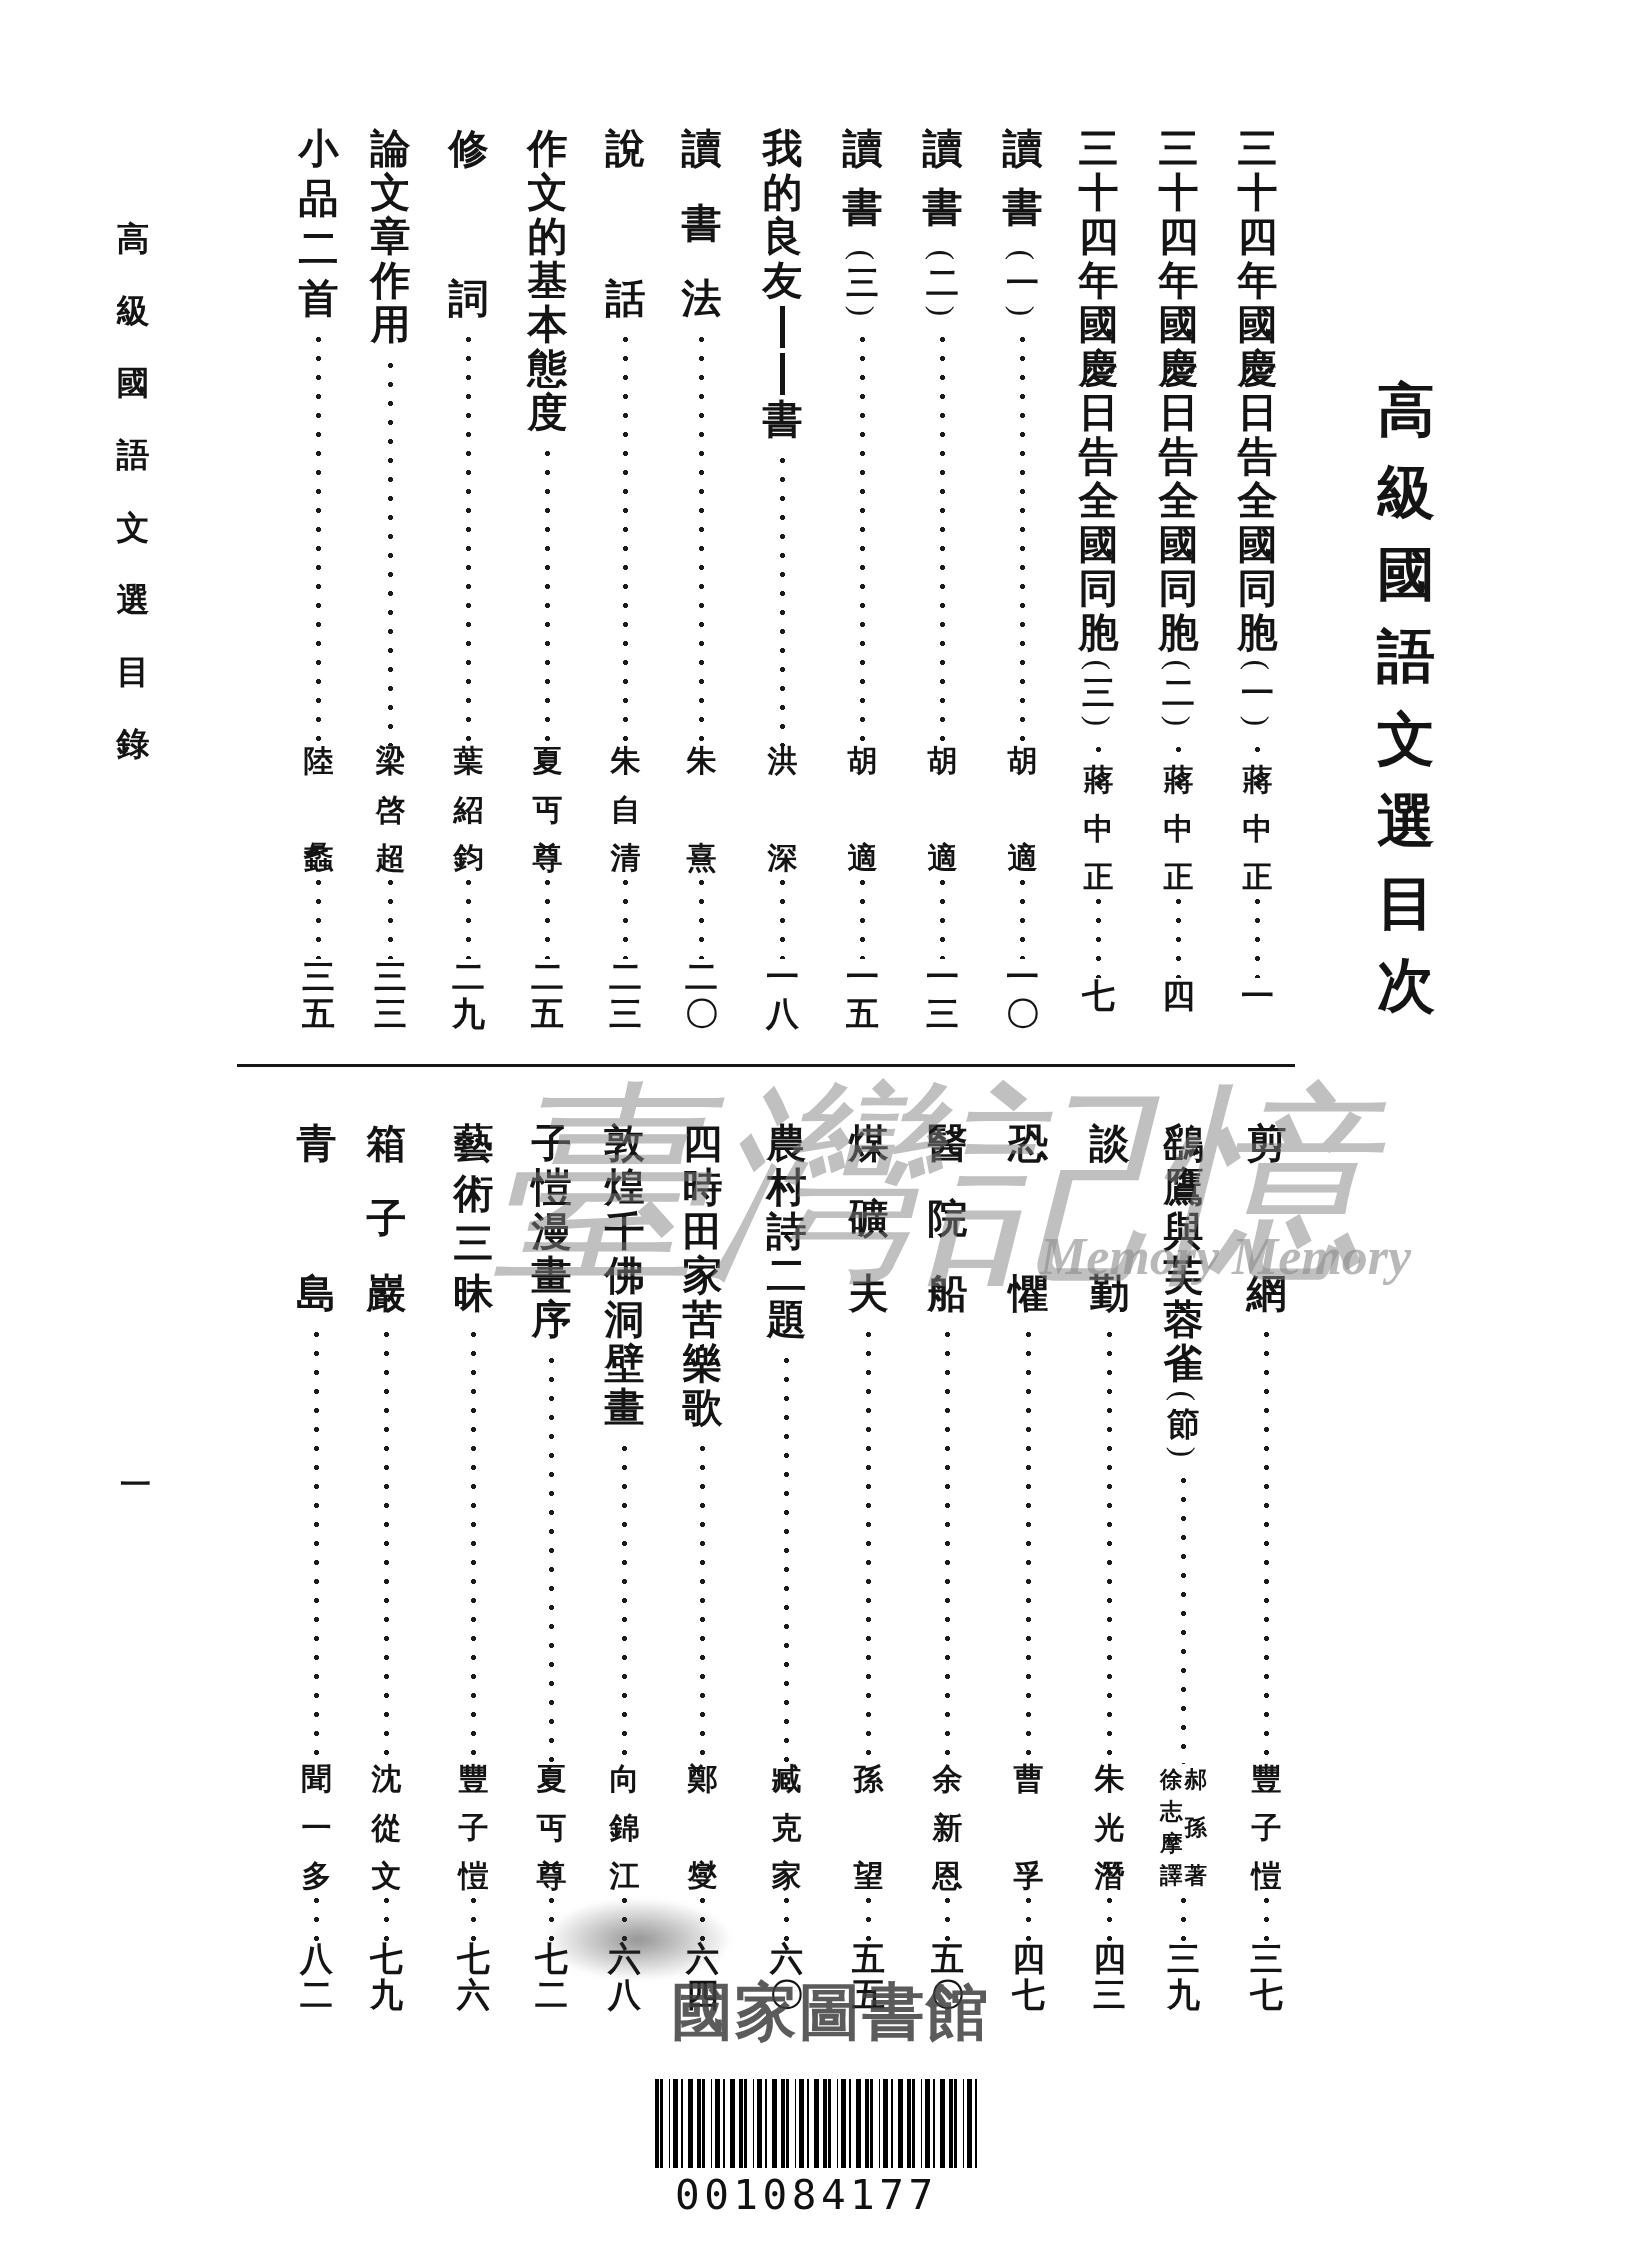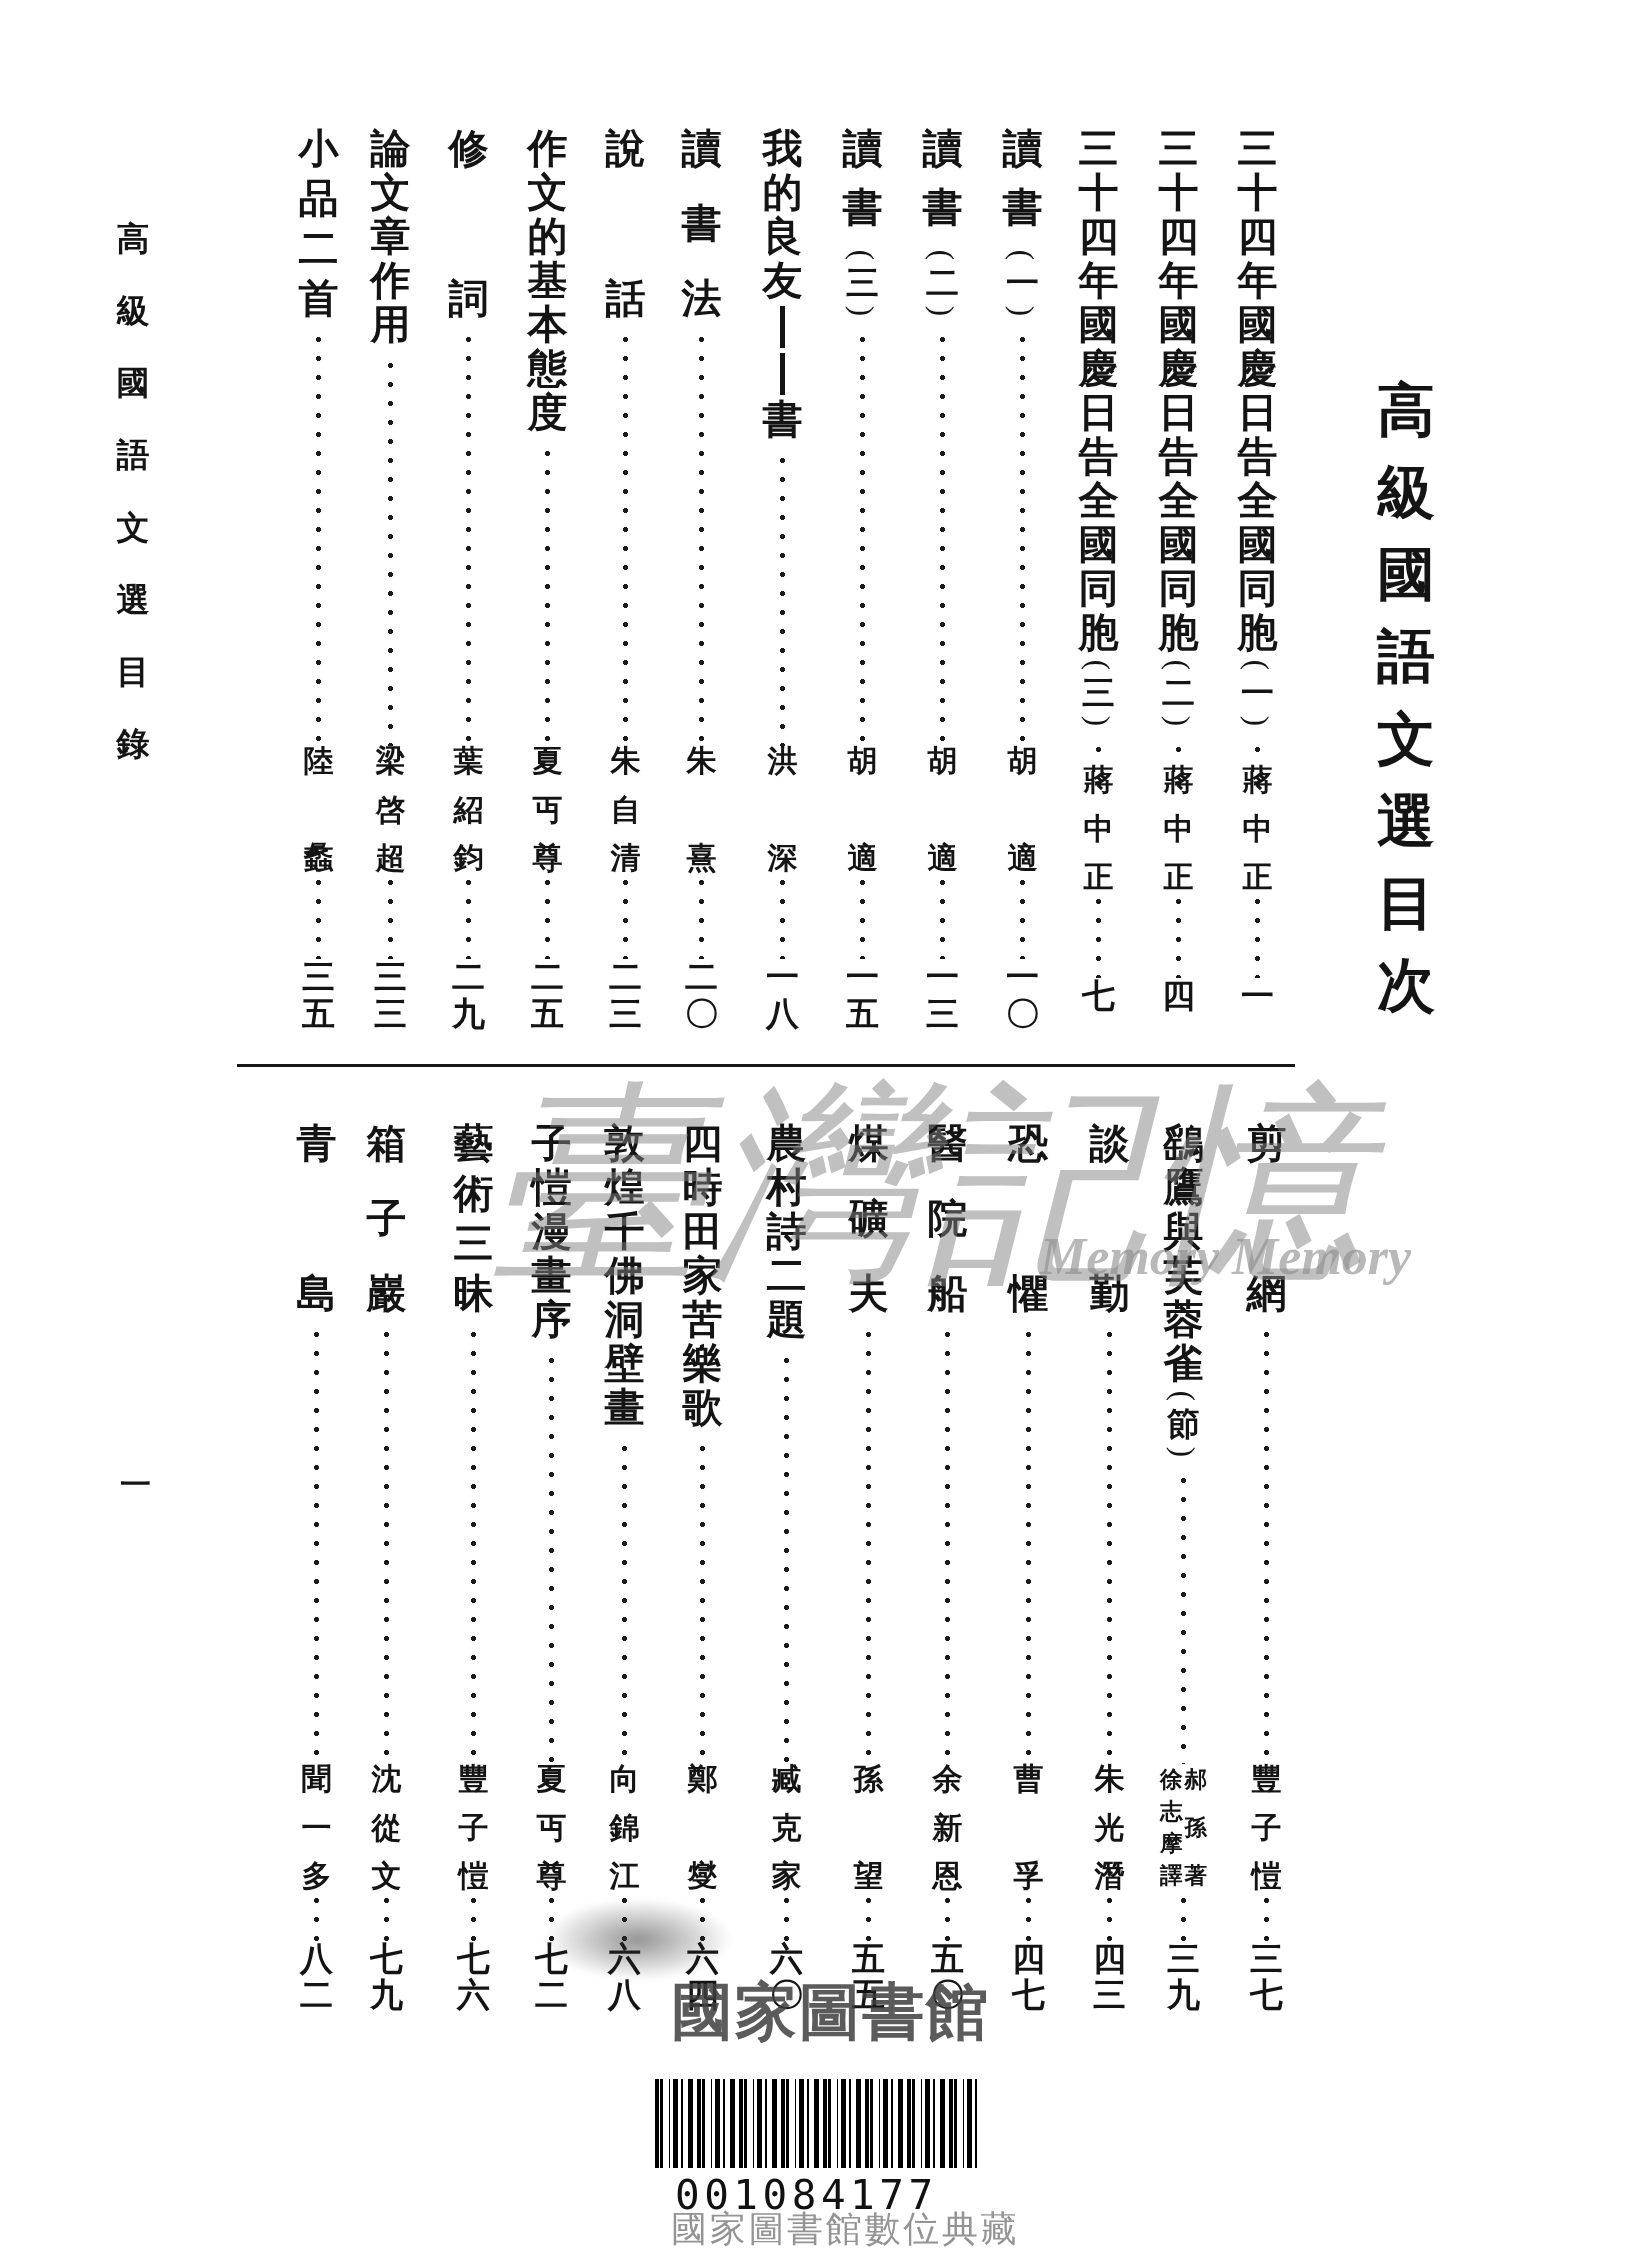--- a/index.html
+++ b/index.html
@@ -651,15 +651,14 @@
       <span>國</span>
       <span>家</span>
       <span>圖</span>
       <span>書</span>
       <span>館</span>
     </div>
 
   <div id="barcode"></div>
   <div id="barcode-digits">001084177</div>
 
-  <div id="footer-caption">國家圖書館數位典藏</div>
 </div>
 
 
 </body></html>

